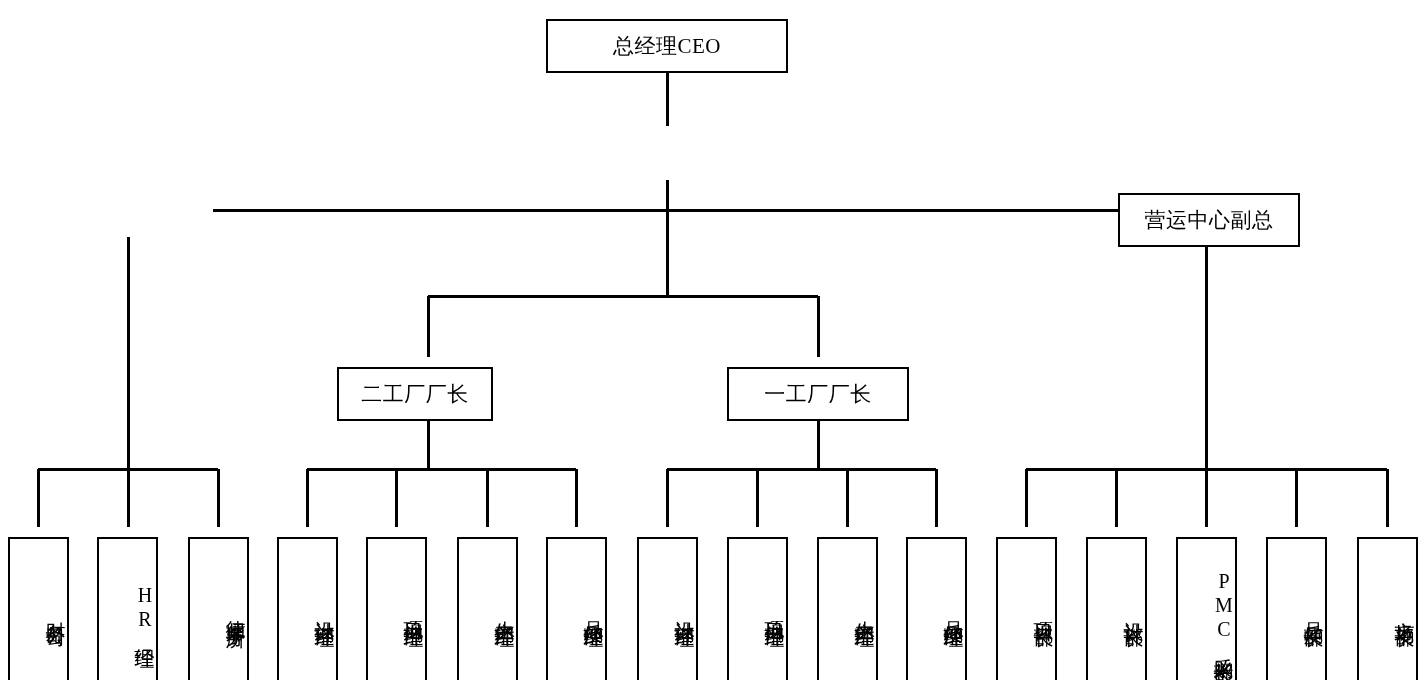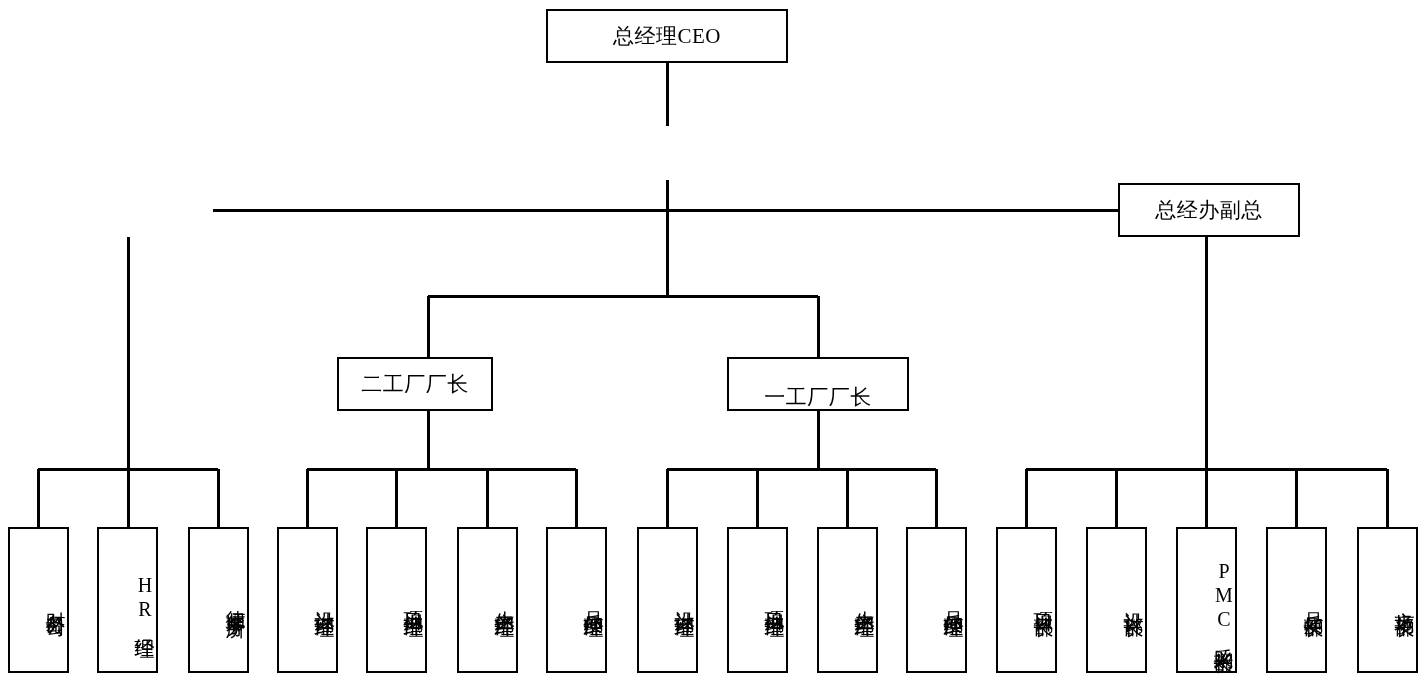--- a/index.html
+++ b/index.html
@@ -30,20 +30,21 @@
     position: absolute;
     box-sizing: border-box;
     border: 2px solid #000000;
     background: #ffffff;
     display: flex;
     align-items: center;
     justify-content: center;
     color: #000000;
     text-align: center;
     line-height: 1.15;
+    margin-top: 10px;
   }
   
   .node.horiz {
     font-size: 21px;
     letter-spacing: 0.5px;
     writing-mode: horizontal-tb;
   }
   
   .node.vert {
     writing-mode: vertical-rl;
@@ -113,28 +114,28 @@
     </g>
   </svg>
 
   <div class="node horiz" style="left:546px; top:9px; width:242px; height:54px;">
     <span class="txt">总经理CEO</span>
   </div>
 
 
 
   <div class="node horiz" style="left:1118px; top:183px; width:182px; height:54px;">
-    <span class="txt">总经办副总</span>
+    <span class="txt">营运中心副总</span>
   </div>
 
   <div class="node horiz" style="left:337px; top:357px; width:156px; height:54px;">
     <span class="txt">二工厂厂长</span>
   </div>
 
-  <div class="node horiz" style="left:727px; top:357px; width:182px; height:54px;align-items:flex-end;">
+  <div class="node horiz" style="left:727px; top:357px; width:182px; height:54px;">
     <span class="txt">一工厂厂长</span>
   </div>
 
   <div class="node vert" style="left:8px; top:527px; width:61px; height:146px;">
     <span class="txt">财务公司</span>
   </div>
   <div class="node vert" style="left:97px; top:527px; width:61px; height:146px;">
     <span class="txt">HR经理</span>
   </div>
   <div class="node vert" style="left:188px; top:527px; width:61px; height:146px;">

